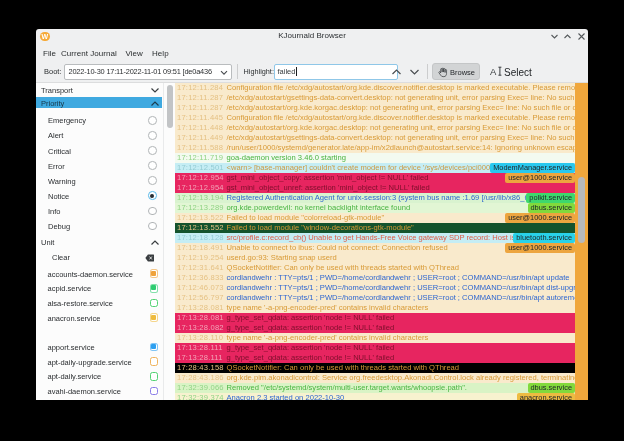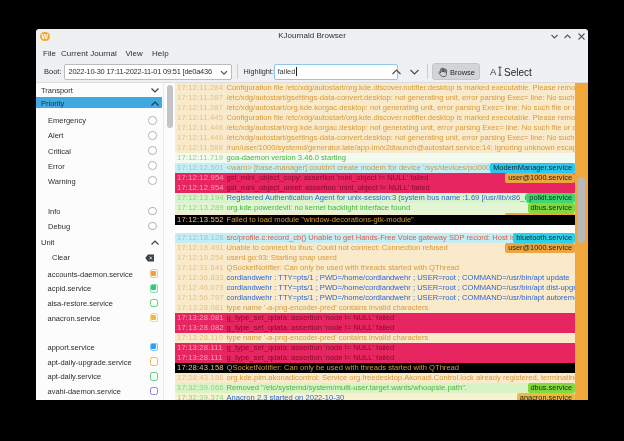--- a/index.html
+++ b/index.html
@@ -155,20 +155,26 @@
           <span class="radio"></span>
         </div>
 <div class="srow" style="top:75.1px">
           <span class="slab" style="left:12px">Error</span>
           <span class="radio"></span>
         </div>
 <div class="srow" style="top:90.2px">
           <span class="slab" style="left:12px">Warning</span>
           <span class="radio"></span>
         </div>
+<div class="srow" style="top:105.3px">
+          <span class="slab" style="left:12px">Notice</span>
+          <span class="radio on">
+            <span class="rdot"></span>
+          </span>
+        </div>
 <div class="srow" style="top:120.4px">
           <span class="slab" style="left:12px">Info</span>
           <span class="radio"></span>
         </div>
 <div class="srow" style="top:135.5px">
           <span class="slab" style="left:12px">Debug</span>
           <span class="radio"></span>
         </div>
       <div class="shead" style="top:152px">
           <span class="t">Unit</span>
@@ -234,21 +240,21 @@
 <div class="lrow" style="top:40.0px;background:#f9eacc"><span class="ts" style="color:#e5c183">17:12:11.448</span><span class="msg" style="color:#d89a36">/etc/xdg/autostart/org.kde.korgac.desktop: not generating unit, error parsing Exec= line: No such file or directory</span></div>
 <div class="lrow" style="top:50.0px;background:#f9eacc"><span class="ts" style="color:#e5c183">17:12:11.449</span><span class="msg" style="color:#d89a36">/etc/xdg/autostart/gsettings-data-convert.desktop: not generating unit, error parsing Exec= line: No such file or directory</span></div>
 <div class="lrow" style="top:60.0px;background:#f9eacc"><span class="ts" style="color:#e5c183">17:12:11.588</span><span class="msg" style="color:#d89a36">/run/user/1000/systemd/generator.late/app-im/x2dlaunch@autostart.service:14: Ignoring unknown escape sequences</span></div>
 <div class="lrow" style="top:70.0px;background:#f3faf0"><span class="ts" style="color:#90d384">17:12:11.719</span><span class="msg" style="color:#49b441">goa-daemon version 3.46.0 starting</span></div>
 <div class="lrow" style="top:80.0px;background:#c5edf4"><span class="ts" style="color:#93cbd2">17:12:12.501</span><span class="msg" style="color:#cb9a44">&lt;warn&gt;  [base-manager] couldn't create modem for device '/sys/devices/pci0000</span><span class="badge" style="background:#29c8ee">ModemManager.service</span></div>
 <div class="lrow" style="top:90.0px;background:#e72560"><span class="ts" style="color:#f2a4b7">17:12:12.954</span><span class="msg" style="color:#7e0f2b">gst_mini_object_copy: assertion 'mini_object != NULL' failed</span><span class="badge" style="background:#eda53f">user@1000.service</span></div>
 <div class="lrow" style="top:100.0px;background:#e72560"><span class="ts" style="color:#f2a4b7">17:12:12.954</span><span class="msg" style="color:#7e0f2b">gst_mini_object_unref: assertion 'mini_object != NULL' failed</span></div>
 <div class="lrow" style="top:110.0px;background:#d9f3cf"><span class="ts" style="color:#90d384">17:12:13.194</span><span class="msg" style="color:#2e66d0">Registered Authentication Agent for unix-session:3 (system bus name :1.69 [/usr/lib/x86_64</span><span class="badge" style="background:#3ed86d">polkit.service</span></div>
 <div class="lrow" style="top:120.0px;background:#e2f6d4"><span class="ts" style="color:#90d384">17:12:13.289</span><span class="msg" style="color:#49b441">org.kde.powerdevil: no kernel backlight interface found</span><span class="badge" style="background:#82d93c">dbus.service</span></div>
 <div class="lrow" style="top:130.0px;background:#f9eacc"><span class="ts" style="color:#e5c183">17:12:13.522</span><span class="msg" style="color:#d89a36">Failed to load module "colorreload-gtk-module"</span><span class="badge" style="background:#eda53f">user@1000.service</span></div>
-<div class="lrow" style="top:132px;background:#000000"><span class="ts" style="color:#e5c183">17:12:13.552</span><span class="msg" style="color:#d89a36">Failed to load module "window-decorations-gtk-module"</span></div>
+<div class="lrow" style="top:140.0px;background:#14532d"><span class="ts" style="color:#e5c183">17:12:13.552</span><span class="msg" style="color:#d89a36">Failed to load module "window-decorations-gtk-module"</span></div>
 <div class="lrow" style="top:150.0px;background:#c5edf4"><span class="ts" style="color:#93cbd2">17:12:18.128</span><span class="msg" style="color:#dd5b47">src/profile.c:record_cb() Unable to get Hands-Free Voice gateway SDP record: Host is do</span><span class="badge" style="background:#29d2e9">bluetooth.service</span></div>
 <div class="lrow" style="top:160.0px;background:#f9eacc"><span class="ts" style="color:#e5c183">17:12:18.491</span><span class="msg" style="color:#d89a36">Unable to connect to ibus: Could not connect: Connection refused</span><span class="badge" style="background:#eda53f">user@1000.service</span></div>
 <div class="lrow" style="top:170.0px;background:#f9eacc"><span class="ts" style="color:#e5c183">17:12:19.254</span><span class="msg" style="color:#d89a36">userd.go:93: Starting snap userd</span></div>
 <div class="lrow" style="top:180.0px;background:#f9eacc"><span class="ts" style="color:#e5c183">17:12:31.641</span><span class="msg" style="color:#d89a36">QSocketNotifier: Can only be used with threads started with QThread</span></div>
 <div class="lrow" style="top:190.0px;background:#f9eacc"><span class="ts" style="color:#e5c183">17:12:36.833</span><span class="msg" style="color:#2e66d0">cordlandwehr : TTY=pts/1 ; PWD=/home/cordlandwehr ; USER=root ; COMMAND=/usr/bin/apt update</span></div>
 <div class="lrow" style="top:200.0px;background:#f9eacc"><span class="ts" style="color:#e5c183">17:12:46.073</span><span class="msg" style="color:#2e66d0">cordlandwehr : TTY=pts/1 ; PWD=/home/cordlandwehr ; USER=root ; COMMAND=/usr/bin/apt dist-upgrade</span></div>
 <div class="lrow" style="top:210.0px;background:#f9eacc"><span class="ts" style="color:#e5c183">17:12:56.797</span><span class="msg" style="color:#2e66d0">cordlandwehr : TTY=pts/1 ; PWD=/home/cordlandwehr ; USER=root ; COMMAND=/usr/bin/apt autoremove</span></div>
 <div class="lrow" style="top:220.0px;background:#f9eacc"><span class="ts" style="color:#e5c183">17:13:28.081</span><span class="msg" style="color:#d89a36">type name '-a-png-encoder-pred' contains invalid characters</span></div>
 <div class="lrow" style="top:230.0px;background:#e72560"><span class="ts" style="color:#f2a4b7">17:13:28.081</span><span class="msg" style="color:#7e0f2b">g_type_set_qdata: assertion 'node != NULL' failed</span></div>
 <div class="lrow" style="top:240.0px;background:#e72560"><span class="ts" style="color:#f2a4b7">17:13:28.082</span><span class="msg" style="color:#7e0f2b">g_type_set_qdata: assertion 'node != NULL' failed</span></div>

